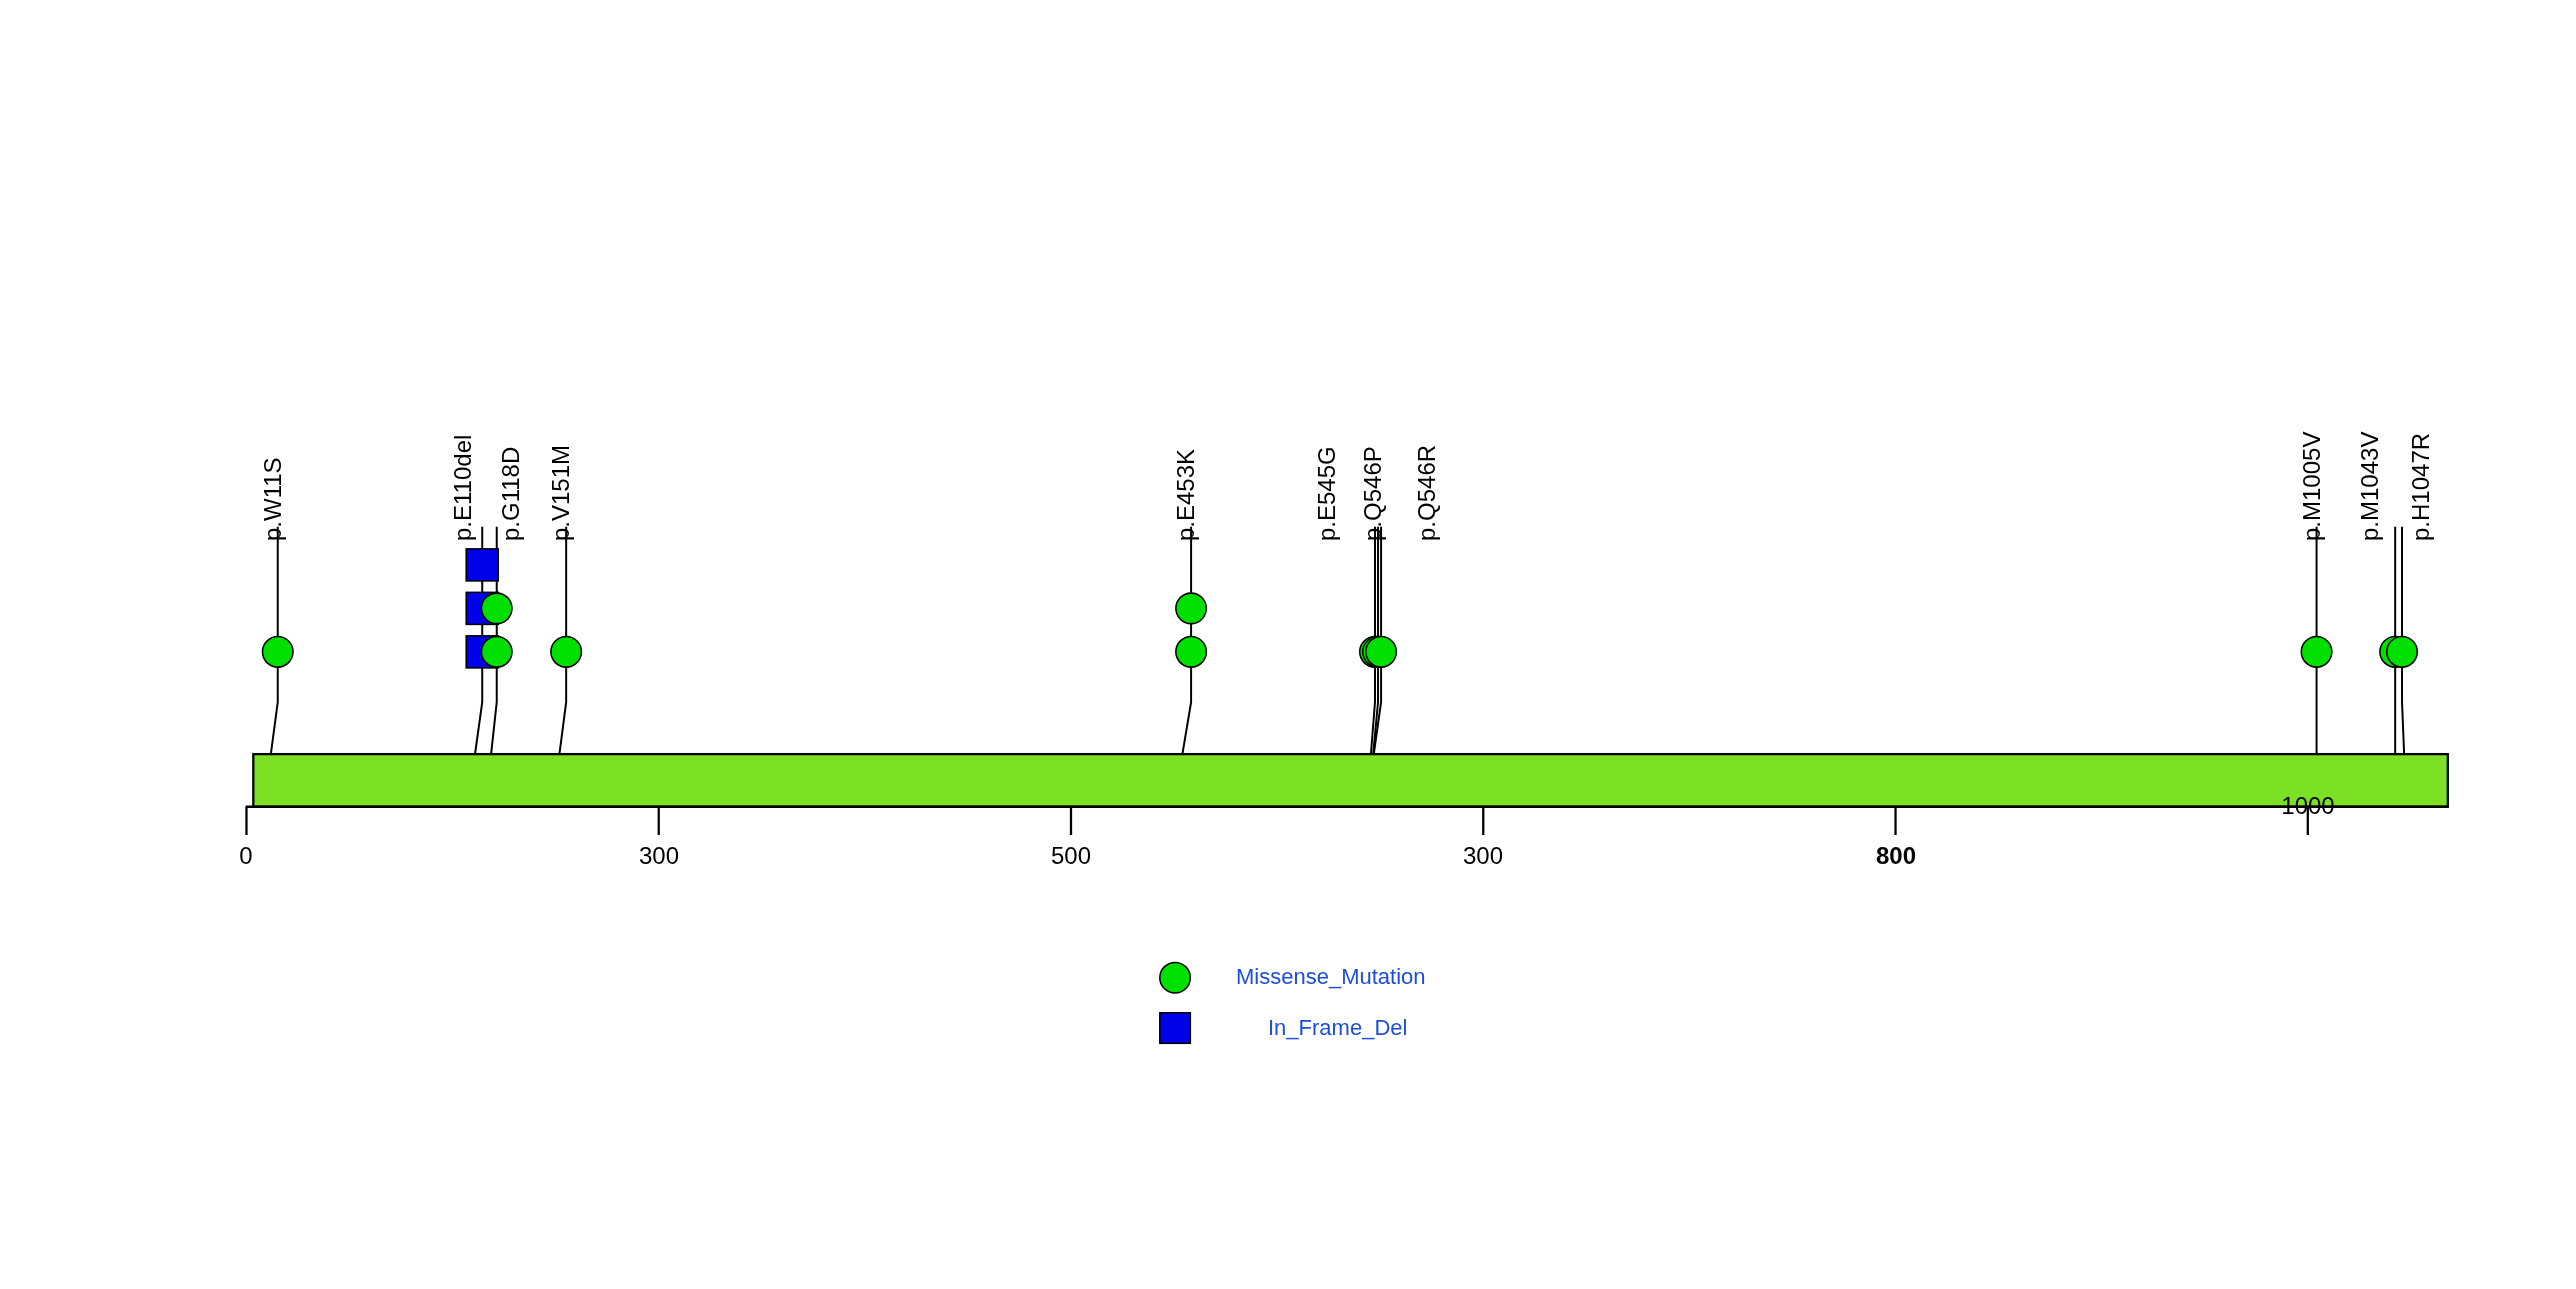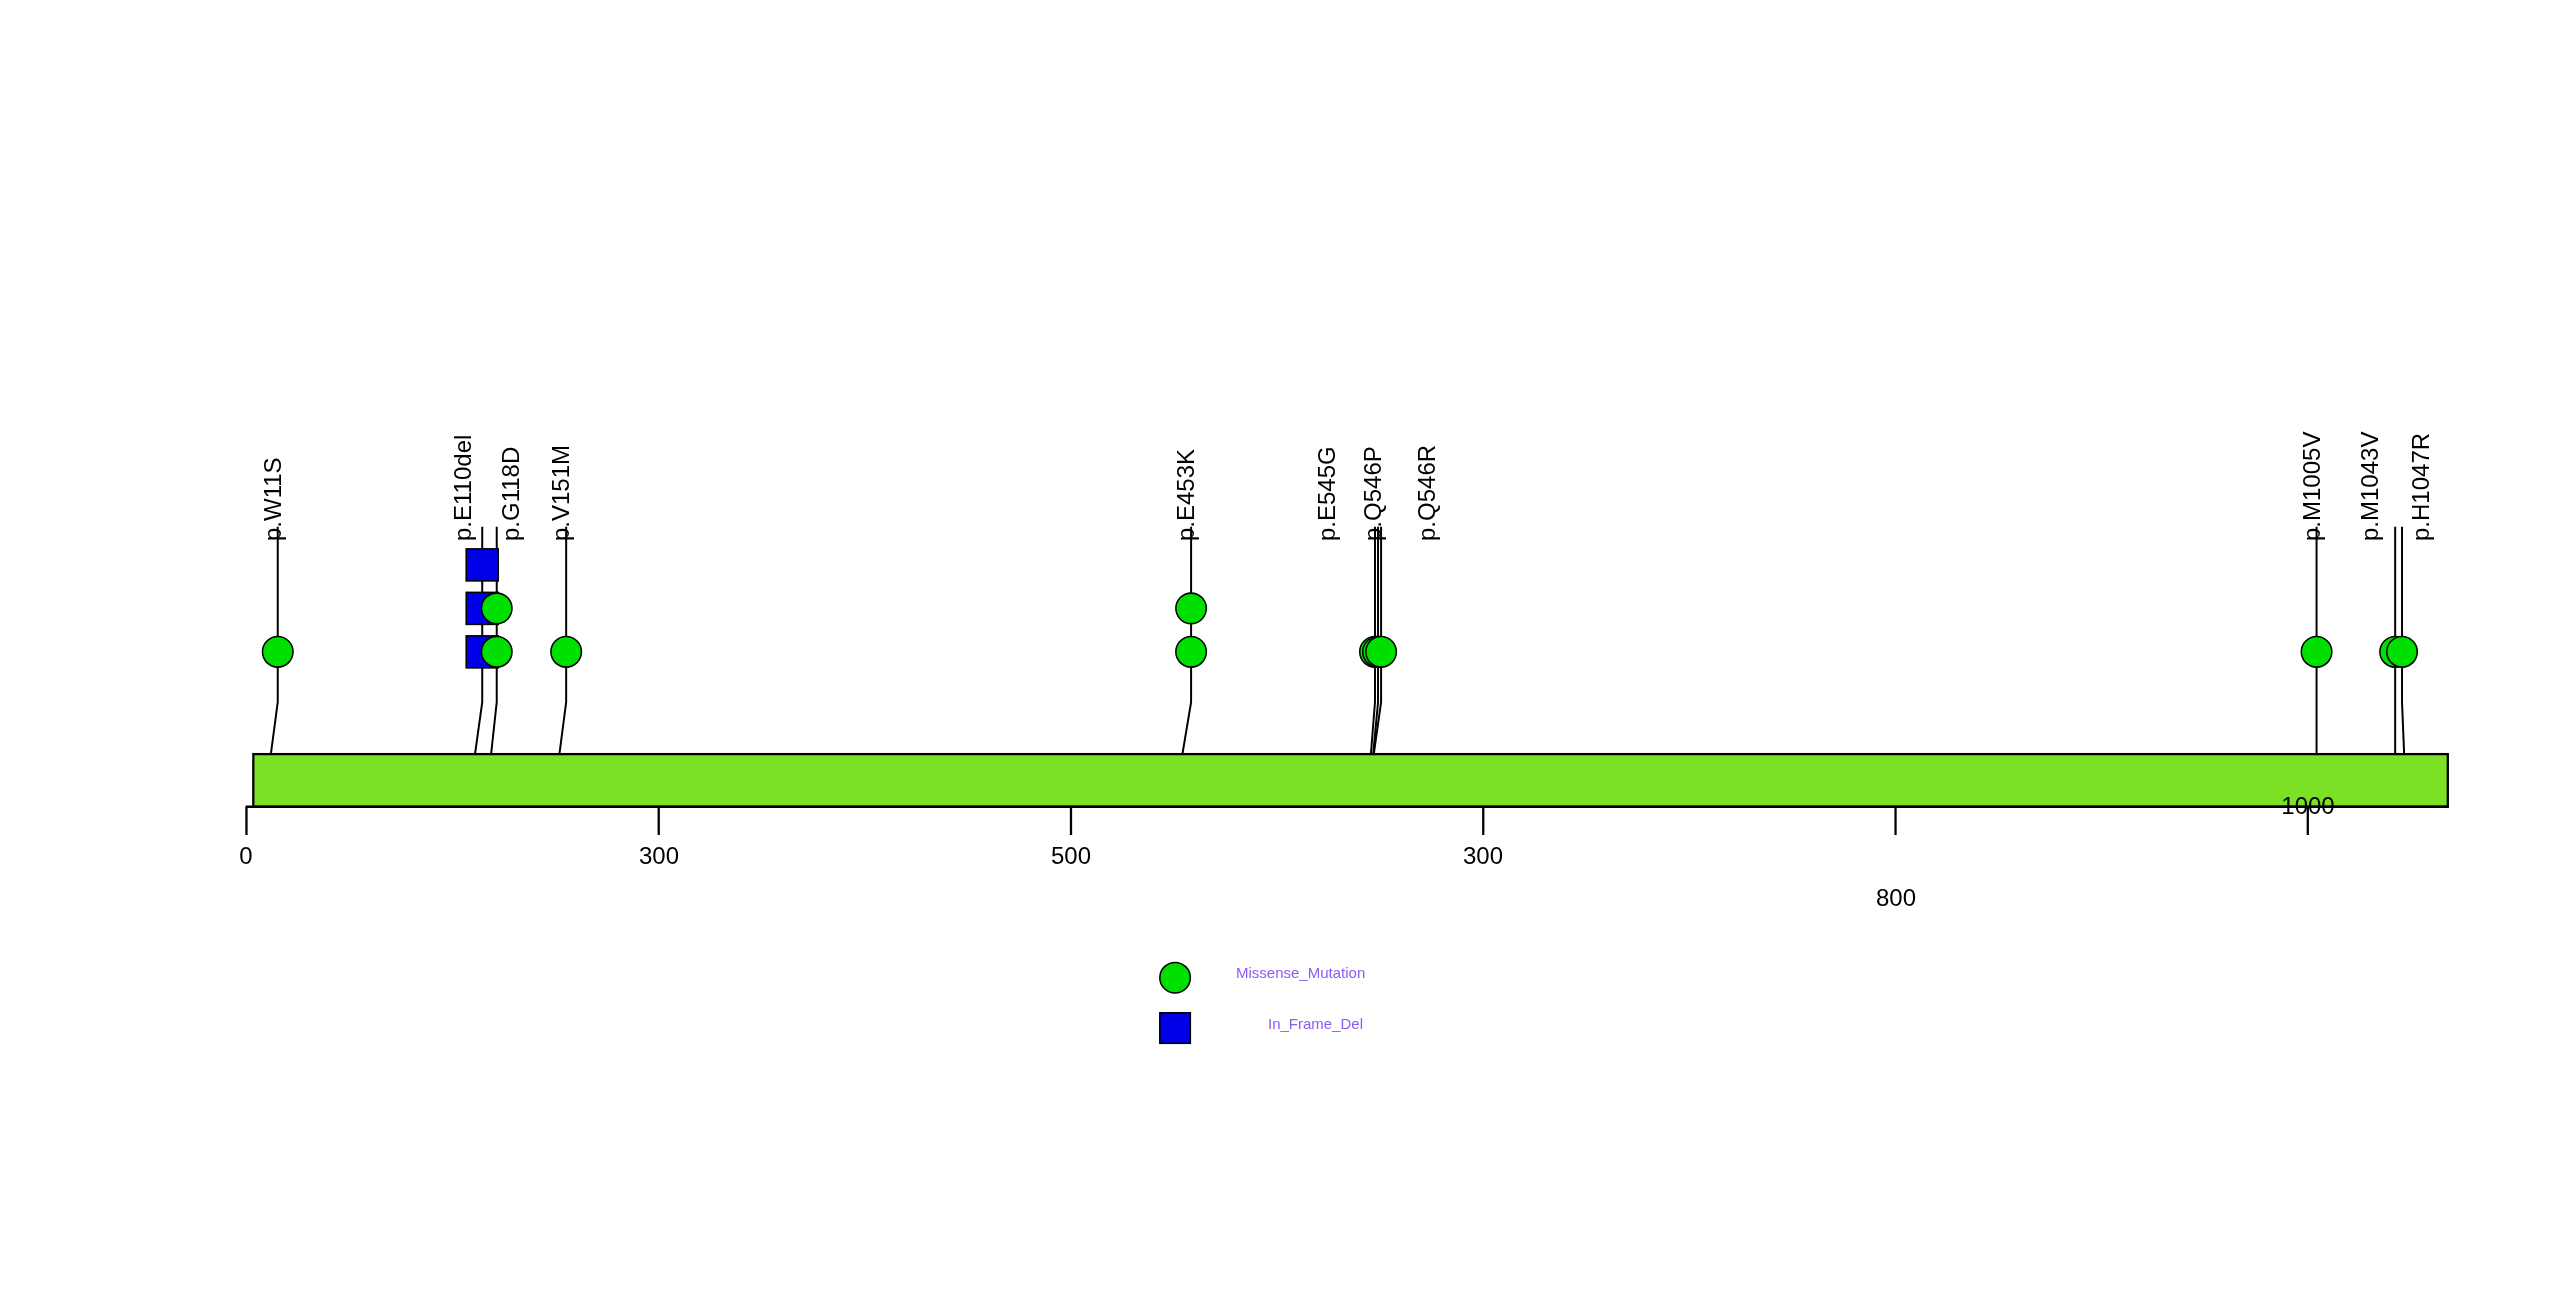--- a/index.html
+++ b/index.html
@@ -3,21 +3,21 @@
 <meta charset="utf-8">
 <style>
   html,body{margin:0;padding:0;background:#ffffff;}
   body{width:2576px;height:1290px;position:relative;overflow:hidden;
        font-family:"Liberation Sans","DejaVu Sans",sans-serif;}
   #plot{position:absolute;left:0;top:0;width:2576px;height:1290px;}
   .lbl{position:absolute;transform-origin:left bottom;
        white-space:nowrap;font-size:24px;color:#000;letter-spacing:0px;}
   .axis-tick-label{position:absolute;font-size:24px;color:#000;
        transform:translateX(-50%);white-space:nowrap;}
-  .legend-text{position:absolute;font-size:15px;color:#8b5cf6;white-space:nowrap;}
+  .legend-text{position:absolute;font-size:22px;color:#1d4ed8;white-space:nowrap;}
 </style>
 </head>
 <body>
 
 <svg id="plot" viewBox="0 0 3376 1690" width="2576" height="1290" xmlns="http://www.w3.org/2000/svg">
   <rect x="0" y="0" width="3376" height="1690" fill="#ffffff"></rect>
   <g id="stems">
       <path d="M 364 690 L 364 920 L 352.7165 1005 L 352.7165 1057" fill="none" stroke="#000000" stroke-width="2.6"></path>
       <path d="M 632 690 L 632 920 L 620.165 1005 L 620.165 1057" fill="none" stroke="#000000" stroke-width="2.6"></path>
       <path d="M 651 690 L 651 920 L 641.777 1005 L 641.777 1057" fill="none" stroke="#000000" stroke-width="2.6"></path>
@@ -76,20 +76,20 @@
     <div class="lbl" style="left: 1441px; top: 513px; transform: rotate(-90deg);">p.Q546R</div>
     <div class="lbl" style="left: 2326px; top: 513px; transform: rotate(-90deg);">p.M1005V</div>
     <div class="lbl" style="left: 2384px; top: 513px; transform: rotate(-90deg);">p.M1043V</div>
     <div class="lbl" style="left: 2435px; top: 513px; transform: rotate(-90deg);">p.H1047R</div>
   </div>
 <div id="ticks-layer">
     <div class="axis-tick-label" style="left: 246px; top: 842px;">0</div>
     <div class="axis-tick-label" style="left: 659px; top: 842px;">300</div>
     <div class="axis-tick-label" style="left: 1071px; top: 842px;">500</div>
     <div class="axis-tick-label" style="left: 1483px; top: 842px;">300</div>
-    <div class="axis-tick-label" style="left: 1896px; top: 884px;">800</div>
+    <div class="axis-tick-label" style="left: 1896px; top: 842px; font-weight: bold;">800</div>
     <div class="axis-tick-label" style="left: 2308px; top: 792px;">1000</div>
   </div>
 <div id="legend-layer">
     <div class="legend-text" style="left: 1236px; top: 964px;">Missense_Mutation</div>
     <div class="legend-text" style="left: 1268px; top: 1015px;">In_Frame_Del</div>
   </div>
 
 
 </body></html>

